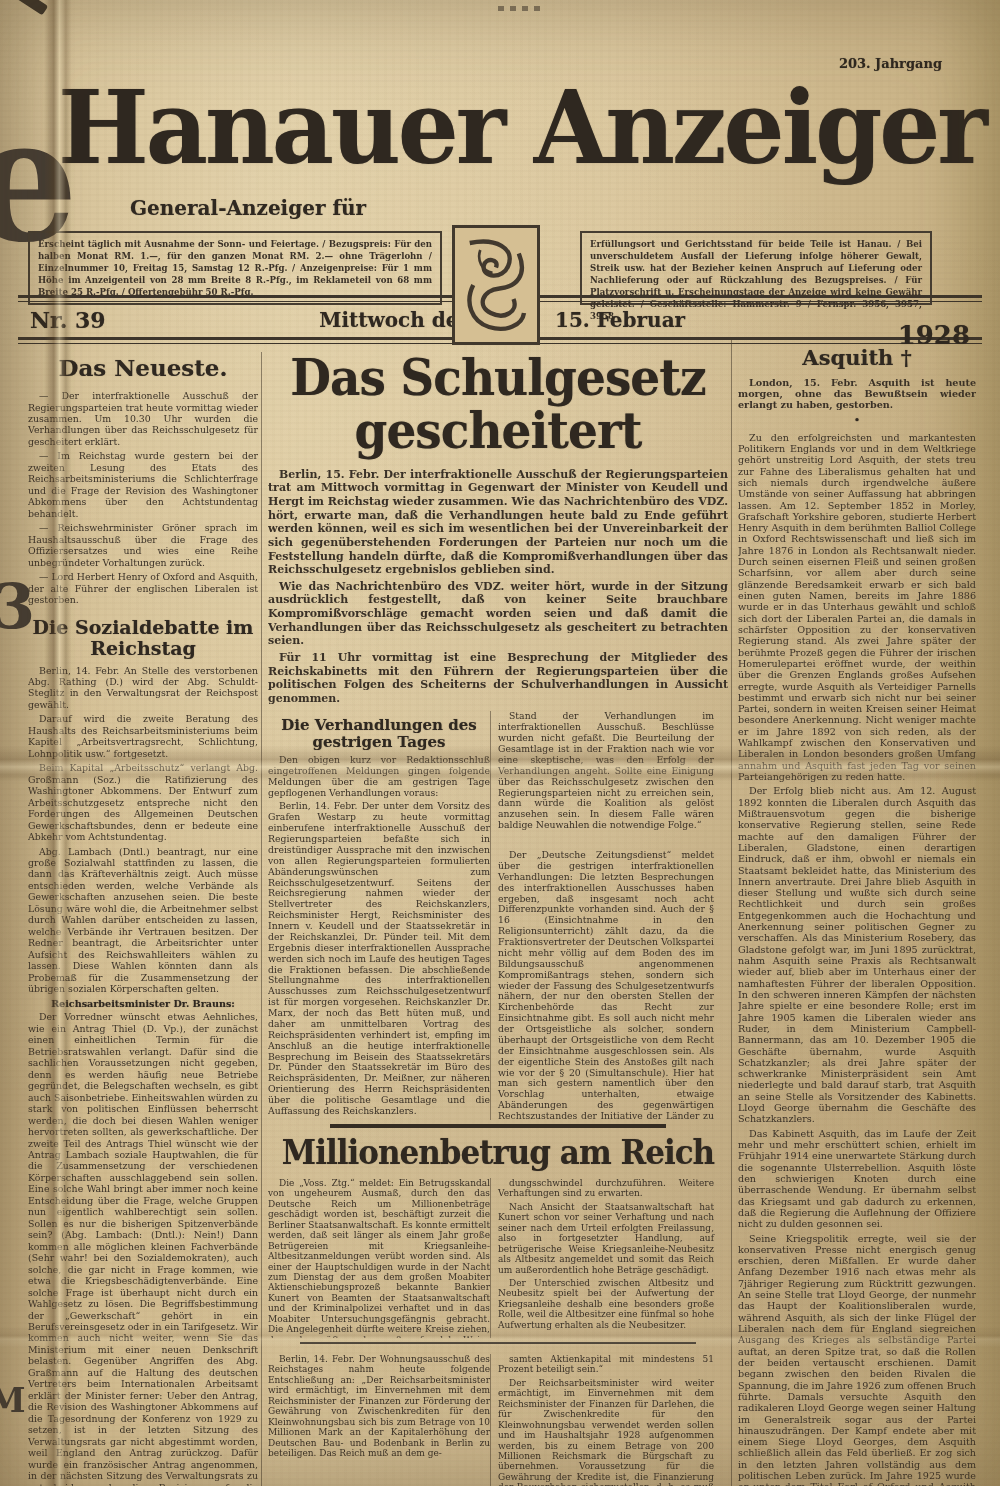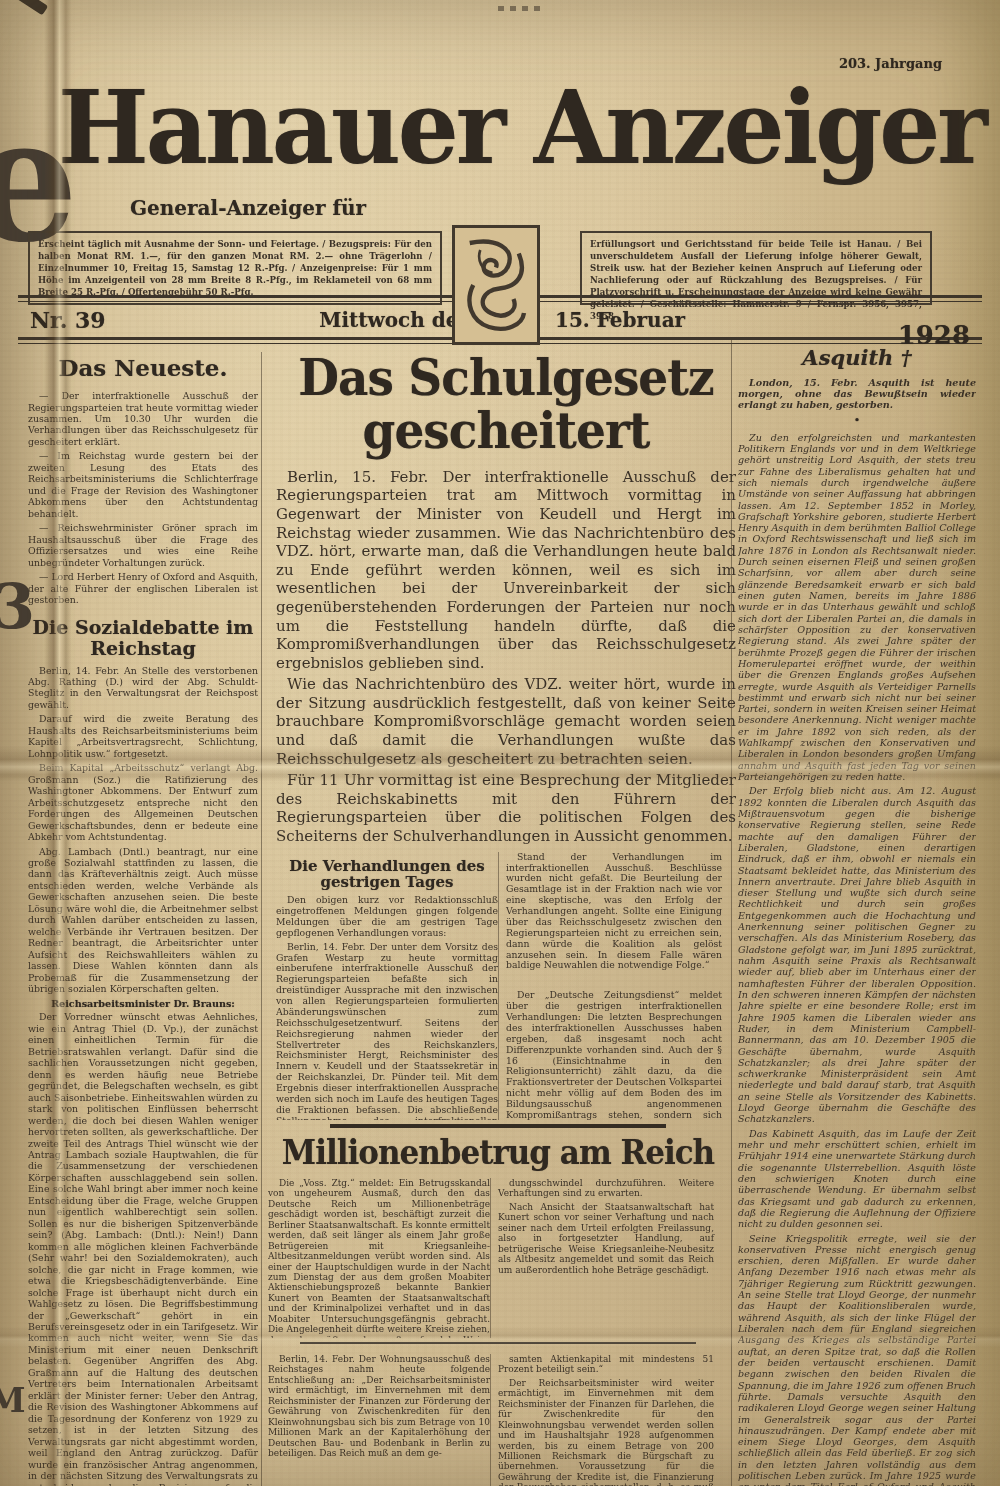--- a/index.html
+++ b/index.html
@@ -58,33 +58,33 @@
   .db-date{position:absolute;left:525px;top:3px;font-size:20px;}
   .db-year{position:absolute;right:0;top:15px;font-size:26px;}
 
   .vrule{position:absolute;width:1px;background:rgba(68,56,42,.55);}
   .vr1{left:261px;top:352px;bottom:0;}
   .vr2{left:731px;top:340px;bottom:0;}
 
   .col{position:absolute;overflow:hidden;}
   .col p{margin:0 0 3px;text-indent:11px;text-align:justify;}
   .col1{left:28px;top:352px;width:230px;height:1134px;font-size:9.4px;line-height:1.22;}
-  .col4{left:738px;top:346px;width:238px;height:1140px;font-size:9.6px;line-height:1.18;font-style:italic;}
+  .col4{left:738px;top:346px;width:238px;height:1140px;font-size:9.6px;line-height:1.18;}
 
   h1,h2,h3{font-family:"DejaVu Serif", serif;}
   .h-neueste{font-size:23px;text-align:center;margin:2px 0 8px;font-weight:bold;}
   .h-sozial{font-size:19px;text-align:center;line-height:1.08;margin:12px 0 6px;font-weight:bold;}
   .h-speaker{font-size:9.6px;text-align:center;font-weight:bold;margin:2px 0;}
   .h-asquith{font-size:21px;text-align:center;margin:0 0 6px;font-weight:bold;}
   .sep-dot{text-align:center;font-size:11px;margin:4px 0;}
 
-  .mid-schul{left:276px;top:352px;width:460px;height:768px;}
+  .mid-schul{left:268px;top:352px;width:460px;height:768px;}
   .h-schul{font-size:47px;line-height:1.04;text-align:center;margin:4px 0 14px;
     font-weight:bold;letter-spacing:-1px;transform:scaleY(1.08);}
-  .lead{font-size:15px;line-height:1.24;}
+  .lead{font-size:11px;line-height:1.24;font-weight:bold;}
   .twocol{display:flex;margin-top:6px;}
   .subcol{width:223px;box-sizing:border-box;}
   .subcol-l{border-right:1px solid rgba(68,56,42,.5);}
   .subcol-r{padding-left:7px;}
   .mid-schul .subcol{font-size:9.3px;line-height:1.17;}
   .h-sub{font-size:15px;text-align:center;line-height:1.12;margin:6px 0 4px;font-weight:bold;}
   .gapblock{height:16px;}
 
   .mid-rule1{position:absolute;left:330px;top:1124px;width:336px;height:4px;background:#352d23;}
   .mid-mill{left:268px;top:1132px;width:460px;height:206px;}
@@ -151,21 +151,21 @@
     <p>Abg. Lambach (Dntl.) beantragt, nur eine große Sozialwahl stattfinden zu lassen, die dann das Kräfteverhältnis zeigt. Auch müsse entschieden werden, welche Verbände als Gewerkschaften anzusehen seien. Die beste Lösung wäre wohl die, die Arbeitnehmer selbst durch Wahlen darüber entscheiden zu lassen, welche Verbände ihr Vertrauen besitzen. Der Redner beantragt, die Arbeitsrichter unter Aufsicht des Reichswahlleiters wählen zu lassen. Diese Wahlen könnten dann als Probemaß für die Zusammensetzung der übrigen sozialen Körperschaften gelten.</p>
     <div class="h-speaker ink">Reichsarbeitsminister Dr. Brauns:</div>
     <p>Der Vorredner wünscht etwas Aehnliches, wie ein Antrag Thiel (D. Vp.), der zunächst einen einheitlichen Termin für die Betriebsratswahlen verlangt. Dafür sind die sachlichen Voraussetzungen nicht gegeben, denn es werden häufig neue Betriebe gegründet, die Belegschaften wechseln, es gibt auch Saisonbetriebe. Einheitswahlen würden zu stark von politischen Einflüssen beherrscht werden, die doch bei diesen Wahlen weniger hervortreten sollten, als gewerkschaftliche. Der zweite Teil des Antrags Thiel wünscht wie der Antrag Lambach soziale Hauptwahlen, die für die Zusammensetzung der verschiedenen Körperschaften ausschlaggebend sein sollen. Eine solche Wahl bringt aber immer noch keine Entscheidung über die Frage, welche Gruppen nun eigentlich wahlberechtigt sein sollen. Sollen es nur die bisherigen Spitzenverbände sein? (Abg. Lambach: (Dntl.): Nein!) Dann kommen alle möglichen kleinen Fachverbände (Sehr wahr! bei den Sozialdemokraten), auch solche, die gar nicht in Frage kommen, wie etwa die Kriegsbeschädigtenverbände. Eine solche Frage ist überhaupt nicht durch ein Wahlgesetz zu lösen. Die Begriffsbestimmung der „Gewerkschaft“ gehört in ein Berufsvereinsgesetz oder in ein Tarifgesetz. Wir kommen auch nicht weiter, wenn Sie das Ministerium mit einer neuen Denkschrift belasten. Gegenüber Angriffen des Abg. Graßmann auf die Haltung des deutschen Vertreters beim Internationalen Arbeitsamt erklärt der Minister ferner: Ueber den Antrag, die Revision des Washingtoner Abkommens auf die Tagesordnung der Konferenz von 1929 zu setzen, ist in der letzten Sitzung des Verwaltungsrats gar nicht abgestimmt worden, weil England den Antrag zurückzog. Dafür wurde ein französischer Antrag angenommen, in der nächsten Sitzung des Verwaltungsrats zu entscheiden, ob die Revision auf die Tagesordnung der nächsten Konferenz gesetzt werden soll. Durch diesen französischen Antrag wird die Entscheidung über die Grundlage selbst in keiner Weise präjudiziert. Gegen diesen Antrag stimmte nur Norwegen, der deutsche Vertreter und einige andere enthielten sich der Stimme.</p>
 
   </div>
 
   <div class="col mid-schul">
     <h1 class="h-schul ink">Das Schulgesetz gescheitert</h1>
     <div class="lead">
       <p>Berlin, 15. Febr. Der interfraktionelle Ausschuß der Regierungsparteien trat am Mittwoch vormittag in Gegenwart der Minister von Keudell und Hergt im Reichstag wieder zusammen. Wie das Nachrichtenbüro des VDZ. hört, erwarte man, daß die Verhandlungen heute bald zu Ende geführt werden können, weil es sich im wesentlichen bei der Unvereinbarkeit der sich gegenüberstehenden Forderungen der Parteien nur noch um die Feststellung handeln dürfte, daß die Kompromißverhandlungen über das Reichsschulgesetz ergebnislos geblieben sind.</p>
-      <p>Wie das Nachrichtenbüro des VDZ. weiter hört, wurde in der Sitzung ausdrücklich festgestellt, daß von keiner Seite brauchbare Kompromißvorschläge gemacht worden seien und daß damit die Verhandlungen wußte das Reichsschulgesetz als gescheitert zu betrachten seien.</p>
+      <p>Wie das Nachrichtenbüro des VDZ. weiter hört, wurde in der Sitzung ausdrücklich festgestellt, daß von keiner Seite brauchbare Kompromißvorschläge gemacht worden seien und daß damit die Verhandlungen über das Reichsschulgesetz als gescheitert zu betrachten seien.</p>
       <p>Für 11 Uhr vormittag ist eine Besprechung der Mitglieder des Reichskabinetts mit den Führern der Regierungsparteien über die politischen Folgen des Scheiterns der Schulverhandlungen in Aussicht genommen.</p>
     </div>
     <div class="twocol">
       <div class="subcol subcol-l">
         <h3 class="h-sub ink">Die Verhandlungen des gestrigen Tages</h3>
         <p>Den obigen kurz vor Redaktionsschluß eingetroffenen Meldungen gingen folgende Meldungen über die am gestrigen Tage gepflogenen Verhandlungen voraus:</p>
         <p>Berlin, 14. Febr. Der unter dem Vorsitz des Grafen Westarp zu heute vormittag einberufene interfraktionelle Ausschuß der Regierungsparteien befaßte sich in dreistündiger Aussprache mit den inzwischen von allen Regierungsparteien formulierten Abänderungswünschen zum Reichsschulgesetzentwurf. Seitens der Reichsregierung nahmen wieder der Stellvertreter des Reichskanzlers, Reichsminister Hergt, Reichsminister des Innern v. Keudell und der Staatssekretär in der Reichskanzlei, Dr. Pünder teil. Mit dem Ergebnis dieser interfraktionellen Aussprache werden sich noch im Laufe des heutigen Tages die Fraktionen befassen. Die abschließende Stellungnahme des interfraktionellen Ausschusses zum Reichsschulgesetzentwurf ist für morgen vorgesehen. Reichskanzler Dr. Marx, der noch das Bett hüten muß, und daher am unmittelbaren Vortrag des Reichspräsidenten verhindert ist, empfing im Anschluß an die heutige interfraktionelle Besprechung im Beisein des Staatssekretärs Dr. Pünder den Staatssekretär im Büro des Reichspräsidenten, Dr. Meißner, zur näheren Orientierung des Herrn Reichspräsidenten über die politische Gesamtlage und die Auffassung des Reichskanzlers.</p>
         <h3 class="h-sub ink">Aus der Sitzung der Zentrumsfraktion</h3>
 
       </div>
@@ -181,20 +181,21 @@
 
   <div class="col mid-mill">
     <h1 class="h-mill ink">Millionenbetrug am Reich</h1>
     <div class="twocol">
       <div class="subcol subcol-l">
         <p>Die „Voss. Ztg.“ meldet: Ein Betrugsskandal von ungeheurem Ausmaß, durch den das Deutsche Reich um Millionenbeträge geschädigt worden ist, beschäftigt zurzeit die Berliner Staatsanwaltschaft. Es konnte ermittelt werden, daß seit länger als einem Jahr große Betrügereien mit Kriegsanleihe-Altbesitzanmeldungen verübt worden sind. Als einer der Hauptschuldigen wurde in der Nacht zum Dienstag der aus dem großen Moabiter Aktienschiebungsprozeß bekannte Bankier Kunert von Beamten der Staatsanwaltschaft und der Kriminalpolizei verhaftet und in das Moabiter Untersuchungsgefängnis gebracht. Die Angelegenheit dürfte weitere Kreise ziehen, da nachgeprüft werden muß, auf welche Weise es Kunert gelungen ist, den Anmel-</p>
       </div>
       <div class="subcol subcol-r">
         <p>dungsschwindel durchzuführen. Weitere Verhaftungen sind zu erwarten.</p>
         <p>Nach Ansicht der Staatsanwaltschaft hat Kunert schon vor seiner Verhaftung und nach seiner nach dem Urteil erfolgten Freilassung, also in fortgesetzter Handlung, auf betrügerische Weise Kriegsanleihe-Neubesitz als Altbesitz angemeldet und somit das Reich um außerordentlich hohe Beträge geschädigt.</p>
+        <p>Der Unterschied zwischen Altbesitz und Neubesitz spielt bei der Aufwertung der Kriegsanleihe deshalb eine besonders große Rolle, weil die Altbesitzer eine fünfmal so hohe Aufwertung erhalten als die Neubesitzer.</p>
       </div>
     </div>
   </div>
 
   <div class="mid-rule2"></div>
 
   <div class="col mid-zwis">
     <div class="twocol">
       <div class="subcol subcol-l">
         <p>Berlin, 14. Febr. Der Wohnungsausschuß des Reichstages nahm heute folgende Entschließung an: „Der Reichsarbeitsminister wird ermächtigt, im Einvernehmen mit dem Reichsminister der Finanzen zur Förderung der Gewährung von Zwischenkrediten für den Kleinwohnungsbau sich bis zum Betrage von 10 Millionen Mark an der Kapitalerhöhung der Deutschen Bau- und Bodenbank in Berlin zu beteiligen. Das Reich muß an dem ge-</p>

